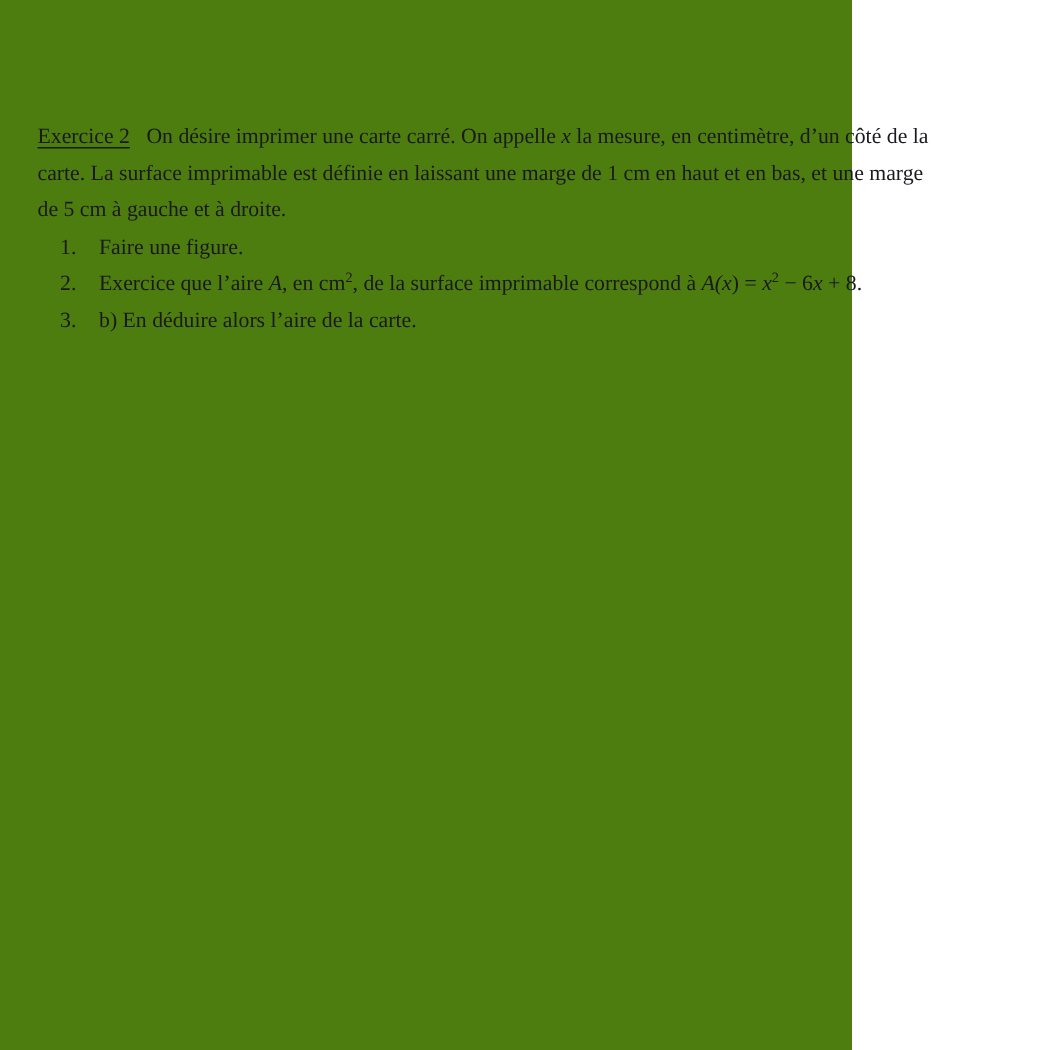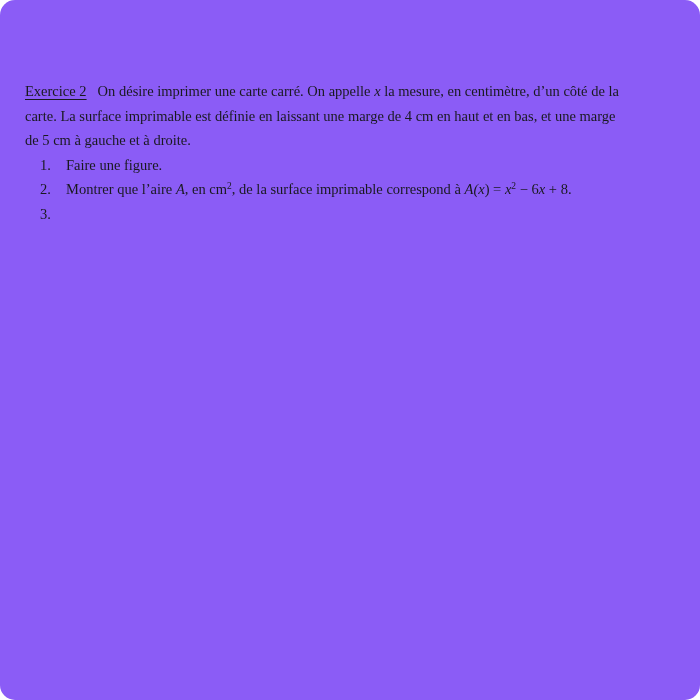--- a/index.html
+++ b/index.html
@@ -5,28 +5,27 @@
   html, body {
     margin: 0;
     padding: 0;
     width: 700px;
     height: 700px;
     background: #ffffff;
     overflow: hidden;
   }
   .page {
     position: relative;
-    width: 700px;
+    width: 568px;
     height: 700px;
-    background: #8b5cf6;
+    background: #4d7c0f;
     font-family: "Liberation Serif", serif;
     color: #19191f;
     font-size: 14.5px;
     line-height: 24.6px;
-    border-radius: 15px;
   }
   .content {
     position: absolute;
     left: 25px;
     top: 79px;
     width: 640px;
   }
   .line {
     white-space: nowrap;
   }
@@ -64,40 +63,41 @@
 <body>
 
 <div class="page">
   <div class="content">
 
     <div class="line">
       <span class="ex-label">Exercice 2</span><span>On désire imprimer une carte carré. On appelle </span><span class="it">x</span><span> la mesure, en centimètre, d’un côté de la</span>
     </div>
 
     <div class="line">
-      <span>carte. La surface imprimable est définie en laissant une marge de 4 cm en haut et en bas, et une marge</span>
+      <span>carte. La surface imprimable est définie en laissant une marge de 1 cm en haut et en bas, et une marge</span>
     </div>
 
     <div class="line">
       <span>de 5 cm à gauche et à droite.</span>
     </div>
 
     <div class="list">
 
       <div class="list-item">
         <span class="num">1.</span>
         <span class="item-body">Faire une figure.</span>
       </div>
 
       <div class="list-item">
         <span class="num">2.</span>
-        <span class="item-body"><span>Montrer que l’aire </span><span class="it">A</span><span>, en cm</span><span class="sup">2</span><span>, de la surface imprimable correspond à </span><span class="it">A</span><span class="it">(x</span><span>) = </span><span class="it">x</span><span class="sup">2</span><span> − 6</span><span class="it">x</span><span> + 8.</span></span>
+        <span class="item-body"><span>Exercice que l’aire </span><span class="it">A</span><span>, en cm</span><span class="sup">2</span><span>, de la surface imprimable correspond à </span><span class="it">A</span><span class="it">(x</span><span>) = </span><span class="it">x</span><span class="sup">2</span><span> − 6</span><span class="it">x</span><span> + 8.</span></span>
       </div>
 
       <div class="list-item">
         <span class="num">3.</span>
         <div>
+          <div class="item-body">b) En déduire alors l’aire de la carte.</div>
         </div>
       </div>
 
     </div>
   </div>
 </div>
 
 </body></html>

